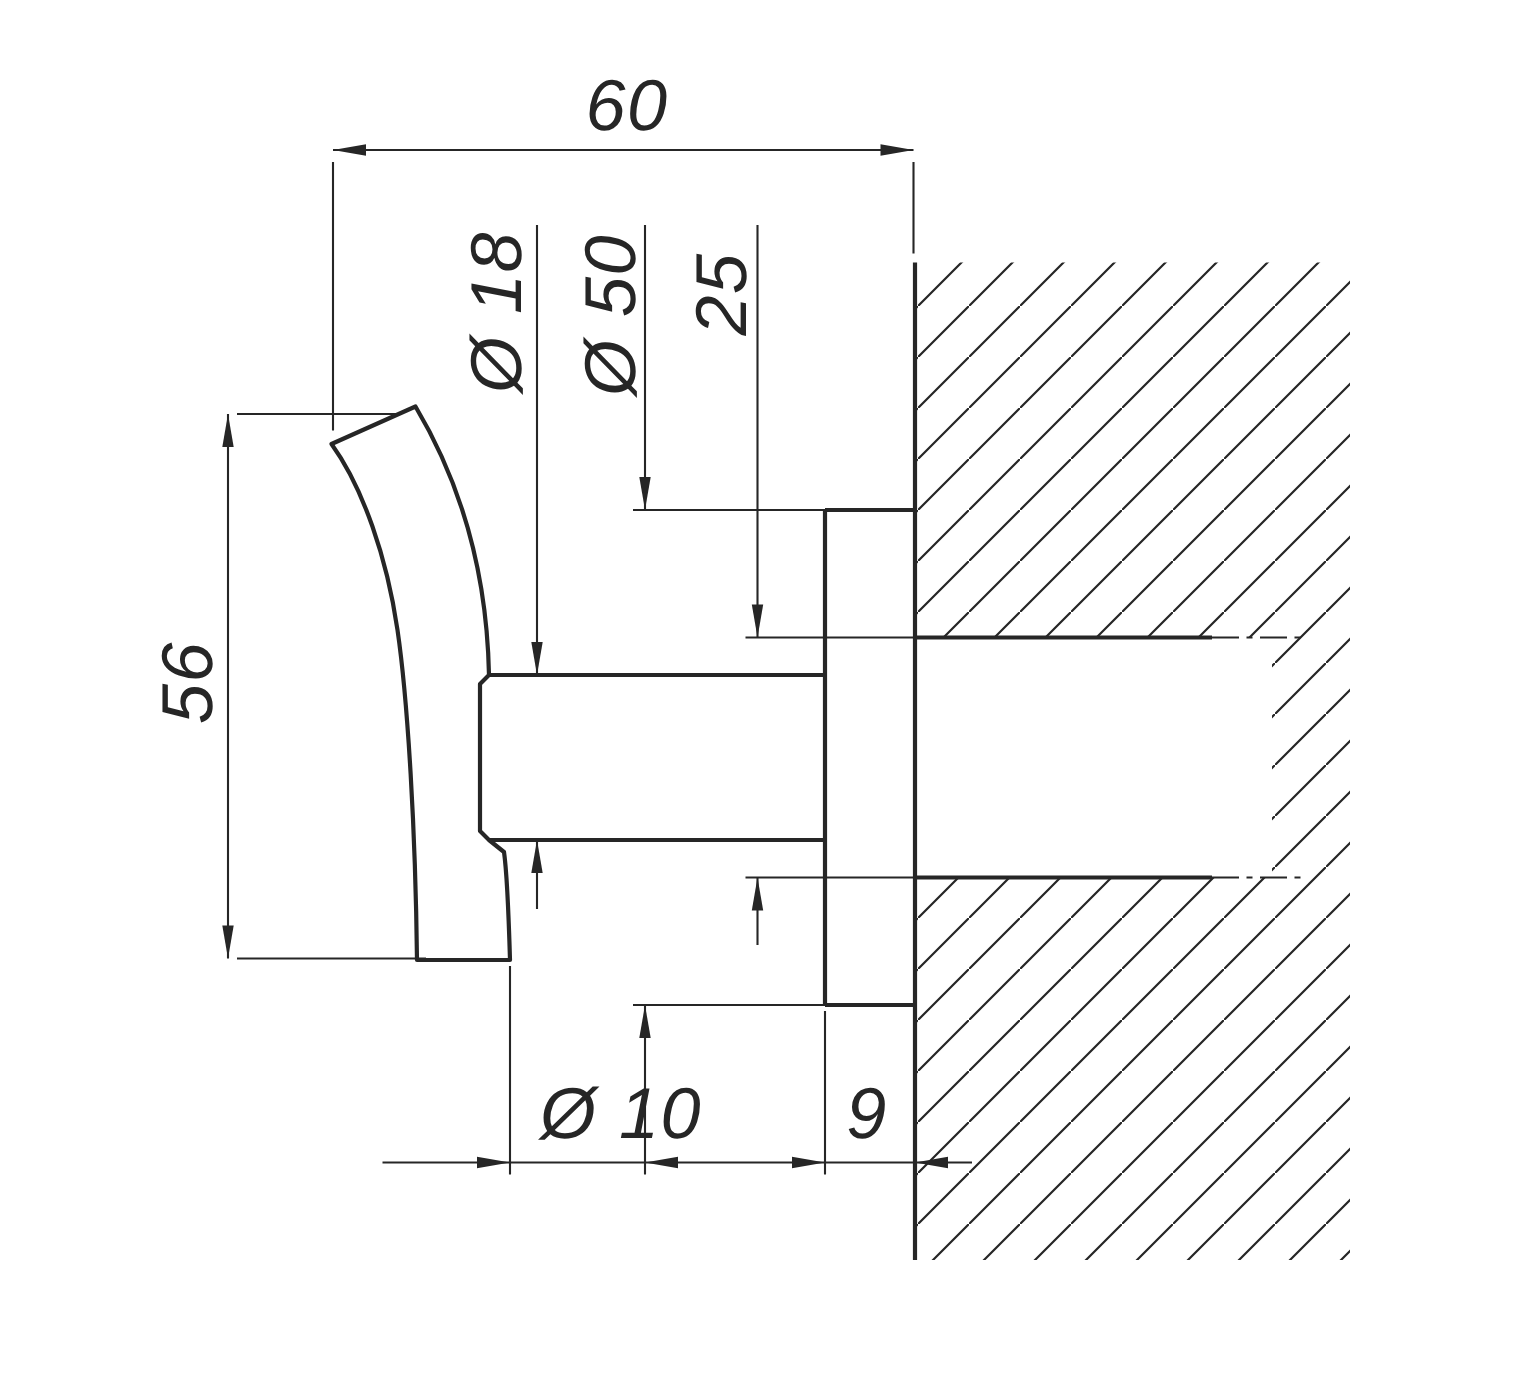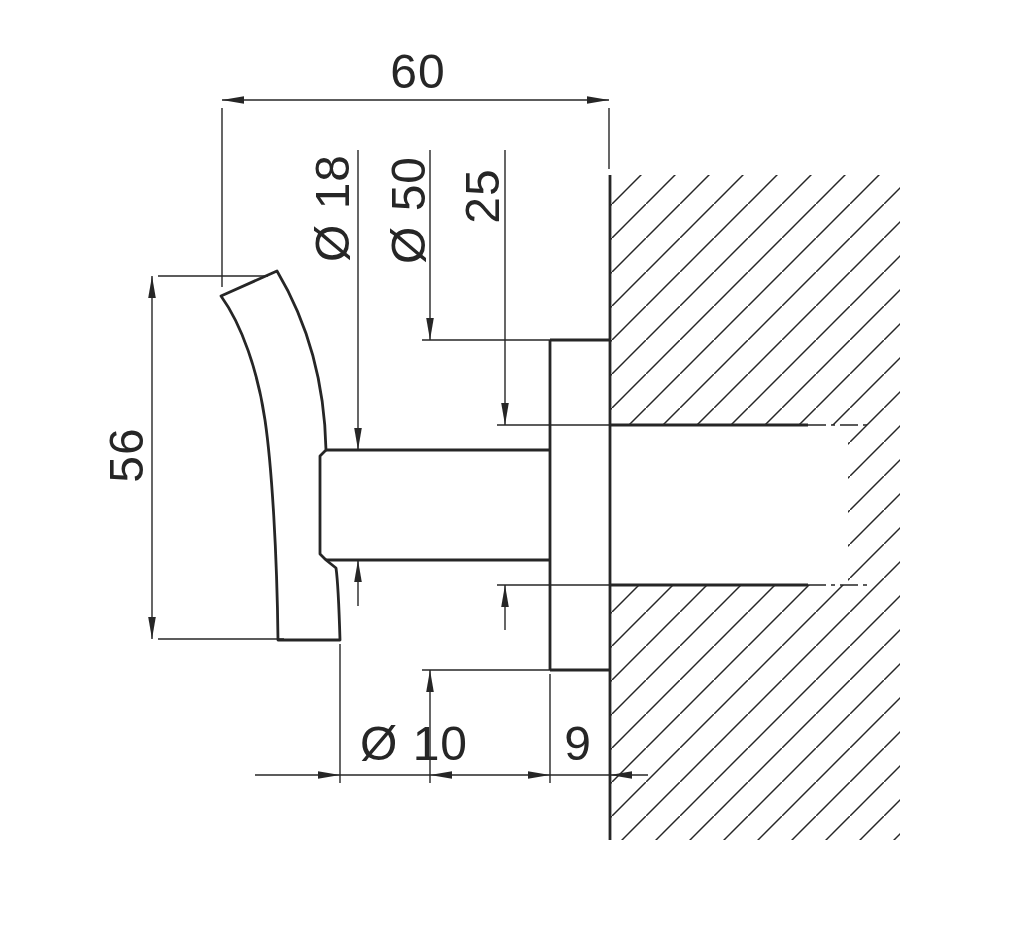--- a/index.html
+++ b/index.html
@@ -1,16 +1,16 @@
 <!DOCTYPE html>
 <html><head>
 <meta charset="utf-8">
 <style>
   html,body{margin:0;padding:0;background:#ffffff;}
-  .page{position:relative;width:928px;height:925px;background:#ffffff;overflow:hidden;}
+  .page{position:relative;width:928px;height:925px;background:#ffffff;overflow:hidden;font-style:italic;}
   svg{display:block;}
   svg text{
     font-family:"Liberation Sans", sans-serif;
     font-size:48px;
     fill:#262626;
     letter-spacing:1px;
   }
   .thin{stroke:#262626;stroke-width:1.4;fill:none;}
   .obj{stroke:#262626;stroke-width:2.8;fill:none;stroke-linecap:butt;}
   .chain{stroke:#262626;stroke-width:1.4;fill:none;stroke-dasharray:18 5 4 5;}

